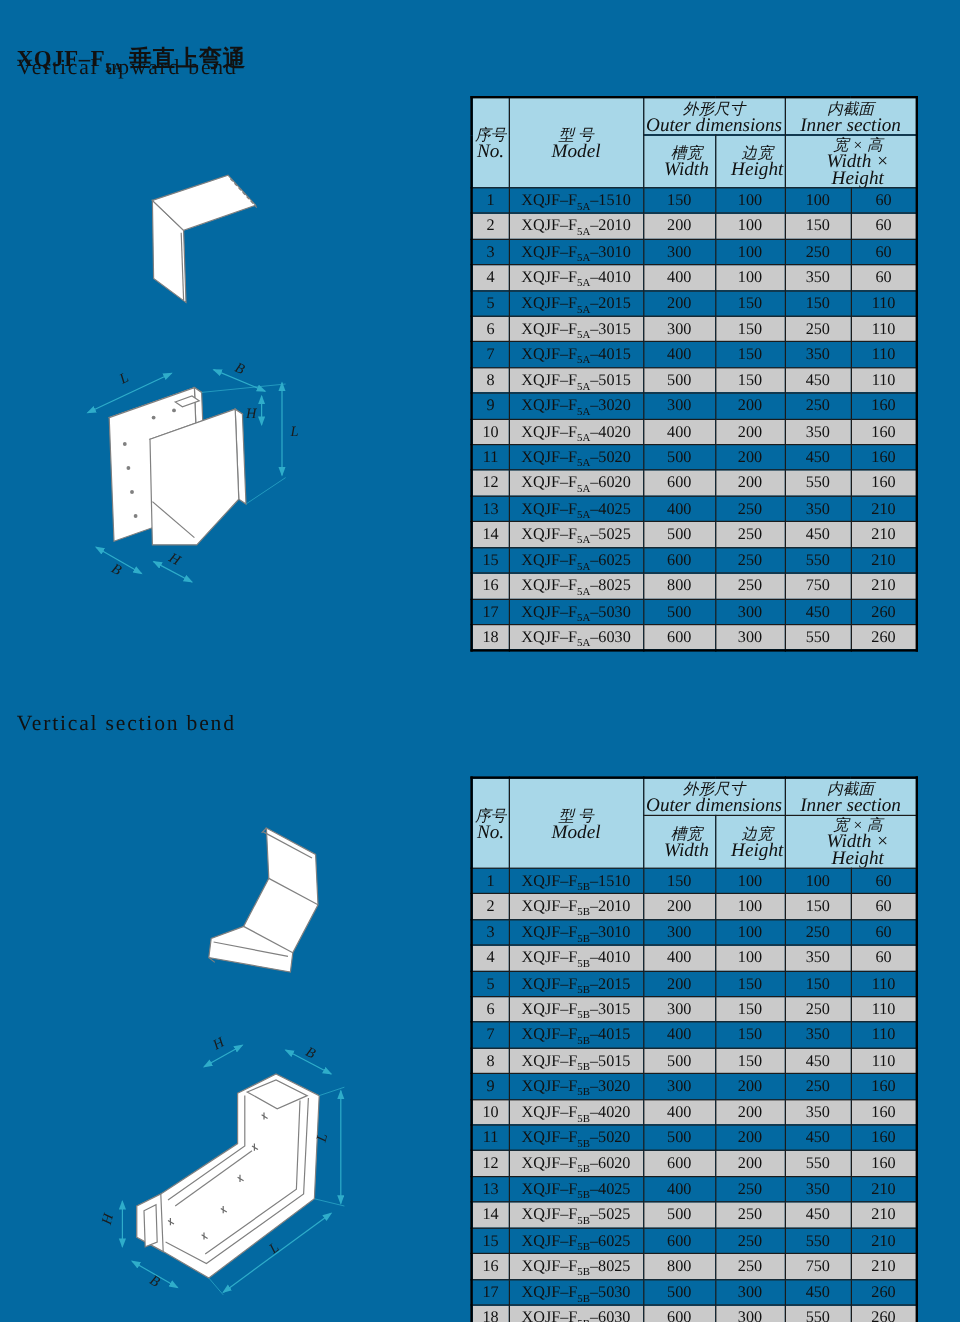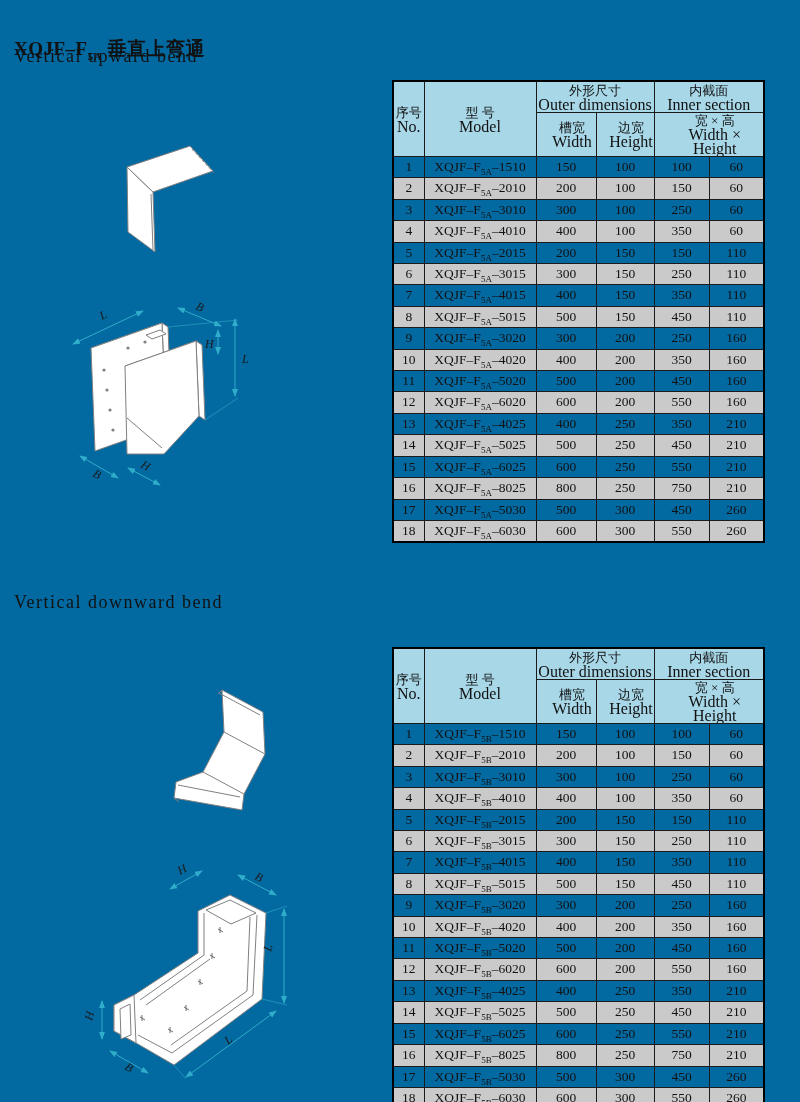--- a/index.html
+++ b/index.html
@@ -12,21 +12,21 @@
   .sec-subtitle{position:absolute;font-size:18px;letter-spacing:1.5px;white-space:nowrap;}
   .sketch,.dim-drawing{position:absolute;}
   table.spec{
     position:absolute;border-collapse:collapse;table-layout:fixed;width:371px;
     border:2px solid #000;
   }
   table.spec th, table.spec td{
     border:1px solid #1b1b1b;text-align:center;vertical-align:middle;
     padding:0;font-weight:normal;overflow:hidden;
   }
-  table.spec th{background:#a8d7e8;}
+  table.spec th{background:#a8d7e8;font-style:italic;}
   .th-cjk{font-size:13px;line-height:15px;}
   .th-en{font-size:16px;line-height:14px;}
   tr.hrow1 th{height:30px;}
   tr.hrow2 th{height:31px;padding-left:12px;}
   table.spec td{font-size:13.5px;height:20.4px;line-height:20.4px;}
   table.spec tr.alt td{background:#cacaca;}
   table.spec td sub{font-size:9px;line-height:0;}
   .dim-label{font-family:"Liberation Serif",serif;font-style:italic;font-size:12px;fill:#1b1b1b;}
 </style>
 </head>
@@ -274,21 +274,21 @@
           <td>18</td>
           <td>XQJF–F<sub>5A</sub>–6030</td>
           <td>600</td>
           <td>300</td>
           <td>550</td>
           <td>260</td>
         </tr>
       </tbody>
   </table>
 
-  <div class="sec-subtitle" style="left:14px;top:592px">Vertical downward bend</div>
+  <div class="sec-subtitle" style="left:14px;top:592px">Vertical section bend</div>
 
   <svg class="sketch" style="left:148px;top:652px" width="175" height="180" viewBox="0 0 175 180">
     <g stroke="#808080" stroke-width="1" fill="#ffffff">
       <polygon points="74,38 115,60 117,102 96,142 94,158 26,146 28,130 55,120 76,80"></polygon>
       <line x1="76" y1="80" x2="117" y2="102" fill="none"></line>
       <line x1="55" y1="120" x2="96" y2="142" fill="none"></line>
       <line x1="71" y1="41" x2="112" y2="63" fill="none"></line>
       <line x1="30" y1="133" x2="92" y2="145" fill="none"></line>
       <line x1="74" y1="38" x2="70" y2="42" fill="none"></line>
       <line x1="26" y1="146" x2="31" y2="150" fill="none"></line>

